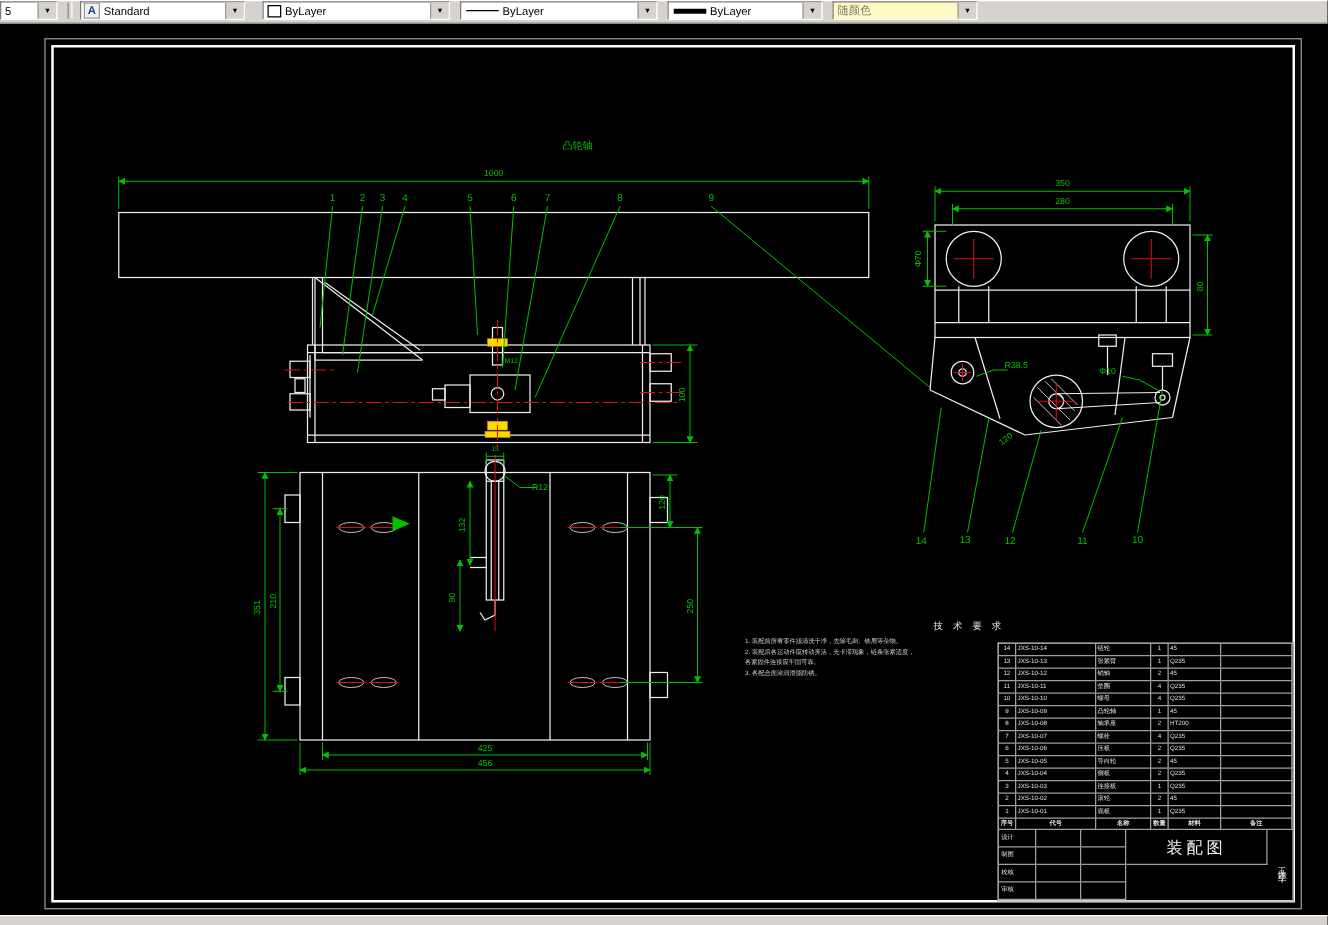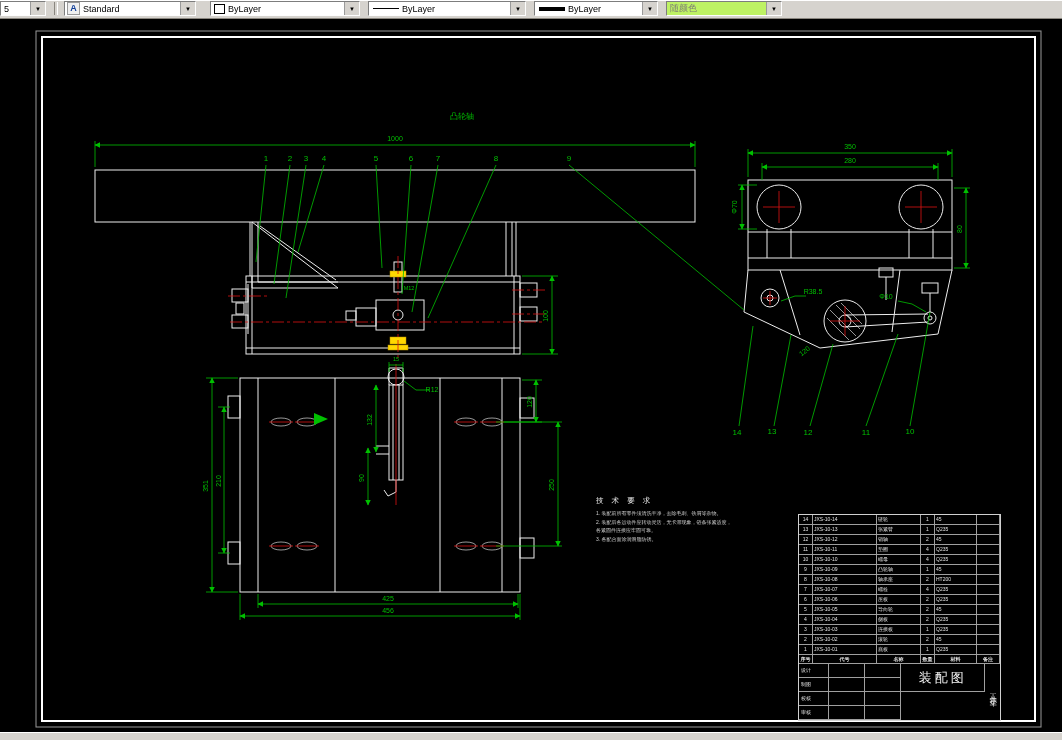--- a/index.html
+++ b/index.html
@@ -8,21 +8,21 @@
 
   
   .toolbar{position:absolute;top:0;left:0;width:1062px;height:18px;background:#d6d3ce;
            border-bottom:1px solid #8a867f;box-shadow:inset 0 1px 0 #fff;z-index:5}
   .combo{position:absolute;top:1px;height:15px;background:#fff;
          border:1px solid;border-color:#7d7d7d #fdfdfd #fdfdfd #7d7d7d;
          display:flex;align-items:center;font-size:9px;color:#000;box-sizing:border-box}
   .combo .txt{flex:1;padding-left:3px;white-space:nowrap;overflow:hidden}
   .combo .btn{width:14px;height:100%;background:#d6d3ce;border-left:1px solid #9a9a9a;
               display:flex;align-items:center;justify-content:center;font-size:6px;color:#000}
-  .combo.disabled{background:#bef264}
+  .combo.disabled{background:#fef9c3}
   .combo.disabled .txt{color:#7e7b76}
   .sw-style{width:11px;height:11px;margin-left:2px;font-size:9px;font-weight:bold;line-height:11px;
             text-align:center;color:#12409a;background:#efefef;border:1px solid #9a9a9a}
   .sw-color{width:9px;height:8px;background:#fff;border:1px solid #000;margin-left:3px}
   .sw-line{width:26px;height:1px;background:#000;margin-left:4px}
   .sw-weight{width:26px;height:4px;background:#000;margin-left:4px}
   .tb-sep{position:absolute;left:54px;top:2px;width:2px;height:13px;
           border-left:1px solid #8a867f;border-right:1px solid #fff}
   #combo-layer{left:0;width:46px}
   #combo-style{left:64px;width:132px}
@@ -42,25 +42,25 @@
   .r{stroke:#dd1111;fill:none;stroke-width:.8}
   .cl{stroke-dasharray:12 3 3 3}
   .y{fill:#ffd800;stroke:#b89000;stroke-width:.5}
   .dimtext{fill:#00c000;font-size:7px;text-anchor:middle;font-family:"Liberation Sans",sans-serif}
   .callout{fill:#00c000;font-size:8px;text-anchor:middle;font-family:"Liberation Sans",sans-serif}
   .smalltext{font-size:5.5px}
   .label{fill:#00c000;font-size:8px;text-anchor:middle}
 
   
   .tech{position:absolute;left:596px;top:496px;width:208px;z-index:2;color:#cfcfcf}
-  .tech-title{text-align:left;font-size:7.5px;letter-spacing:3px;color:#ececec;margin-bottom:3px}
+  .tech-title{text-align:right;font-size:7.5px;letter-spacing:3px;color:#ececec;margin-bottom:3px}
   .tech-note{font-size:5px;line-height:1.7;white-space:nowrap;overflow:hidden}
 
   
-  .bom{position:absolute;left:798px;top:514px;width:203px;height:207px;z-index:2;
+  .bom{position:absolute;left:798px;top:514px;width:237px;height:207px;z-index:2;
        border:1px solid #d0d0d0;box-sizing:border-box;color:#e0e0e0;background:#000}
   .bom-row{display:grid;grid-template-columns:14px 64px 44px 14px 42px 1fr;height:10px;
            font-size:5px;line-height:9px}
   .bom-row>div{border-right:1px solid #9f9f9f;border-bottom:1px solid #9f9f9f;overflow:hidden;
                white-space:nowrap;padding-left:1px;box-sizing:border-box}
   .bom-row>div.c{text-align:center;padding-left:0}
   .bom-head{height:9px;font-weight:bold}
   .tblock{display:flex;height:56px}
   .tb-left{width:102px;display:flex;flex-direction:column}
   .tb-left .srow{flex:1;display:grid;grid-template-columns:30px 36px 36px;font-size:5px}

